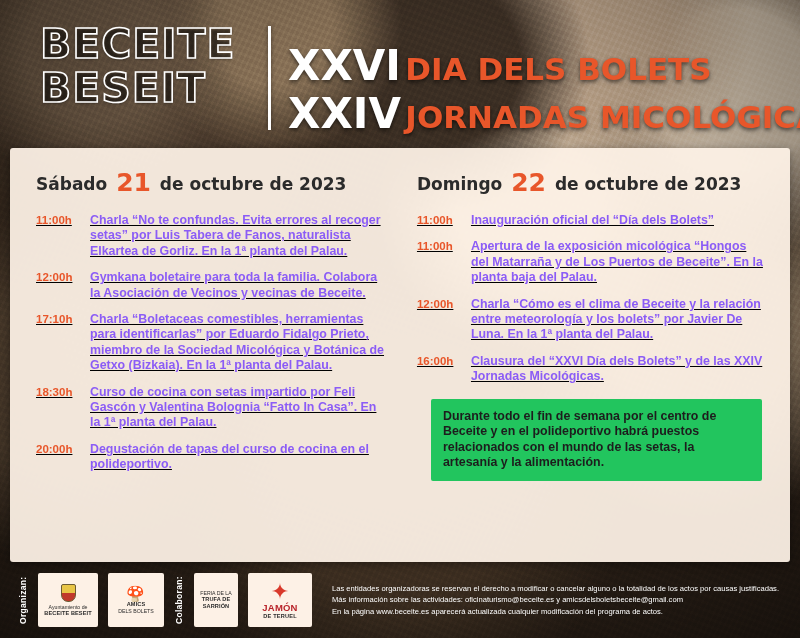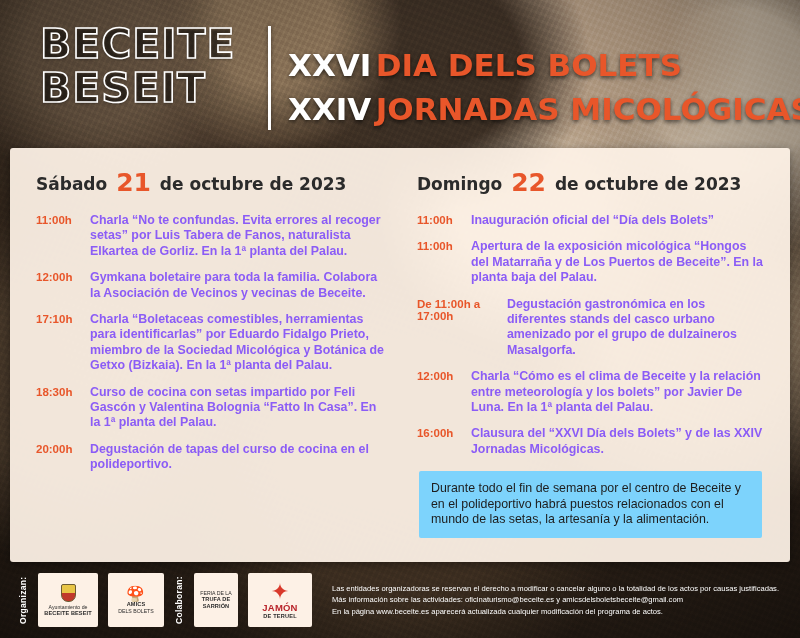--- a/index.html
+++ b/index.html
@@ -69,21 +69,21 @@
   .title-block {
     position: absolute; left: 272px; top: 46px; right: 12px;
   }
   .title-row {
     white-space: nowrap;
     line-height: 39px;
   }
   .title-num {
     font-family: "DejaVu Sans", sans-serif;
     font-weight: bold;
-    font-size: 31px;
+    font-size: 42px;
     color: #ffffff;
     letter-spacing: 0px;
     text-shadow: 0 2px 4px rgba(0,0,0,0.6);
   }
   .title-main {
     font-family: "DejaVu Sans", sans-serif;
     font-weight: bold;
     font-size: 31px;
     color: #e8562a;
     letter-spacing: 0px;
@@ -118,20 +118,21 @@
     font-size: 25px;
     font-weight: bold;
     vertical-align: -1px;
     padding: 0 3px;
   }
 
   .entry {
     display: flex;
     margin-bottom: 11px;
     align-items: flex-start;
+    text-decoration: underline;
   }
   .entry-time {
     flex: 0 0 auto;
     width: 60px;
     color: #e8562a;
     font-size: 11.5px;
     font-weight: bold;
     font-family: "Liberation Sans", sans-serif;
     padding-top: 1px;
     padding-left: 6px;
@@ -142,28 +143,28 @@
     color: #8b5cf6;
     font-size: 12.4px;
     line-height: 15.4px;
     font-weight: bold;
     font-family: "Liberation Sans", sans-serif;
   }
   .col-right .entry-time { width: 60px; }
   .col-right .entry.longtime .entry-time { width: 96px; }
 
   .note {
-    margin: 14px 4px 0 8px;
+    margin: 14px 4px 0 20px;
     padding: 10px 12px 10px 12px;
-    background: #7dd3fc;
+    background: #22c55e;
     border-radius: 2px;
     color: #1d1d1d;
     font-size: 12.4px;
     line-height: 15.6px;
-    font-weight: normal;
+    font-weight: bold;
   }
 
   
   .footer {
     position: absolute;
     left: 0; right: 0; bottom: 0; height: 76px;
     padding: 6px 14px 6px 18px;
     display: flex;
     align-items: center;
     gap: 10px;
@@ -302,24 +303,20 @@
     </div>
 
     <div class="entry">
       <div class="entry-time">11:00h</div>
       <div class="entry-text">Inauguración oficial del “Día dels Bolets”</div>
     </div>
     <div class="entry">
       <div class="entry-time">11:00h</div>
       <div class="entry-text">Apertura de la exposición micológica “Hongos del Matarraña y de Los Puertos de Beceite”. En la planta baja del Palau.</div>
     </div>
-    <div class="entry longtime">
-      <div class="entry-time wide">De 11:00h a 17:00h</div>
-      <div class="entry-text">Degustación gastronómica en los diferentes stands del casco urbano amenizado por el grupo de dulzaineros Masalgorfa.</div>
-    </div>
     <div class="entry">
       <div class="entry-time">12:00h</div>
       <div class="entry-text">Charla “Cómo es el clima de Beceite y la relación entre meteorología y los bolets” por Javier De Luna. En la 1ª planta del Palau.</div>
     </div>
     <div class="entry">
       <div class="entry-time">16:00h</div>
       <div class="entry-text">Clausura del “XXVI Día dels Bolets” y de las XXIV Jornadas Micológicas.</div>
     </div>
 
     <div class="note">Durante todo el fin de semana por el centro de Beceite y en el polideportivo habrá puestos relacionados con el mundo de las setas, la artesanía y la alimentación.</div>

